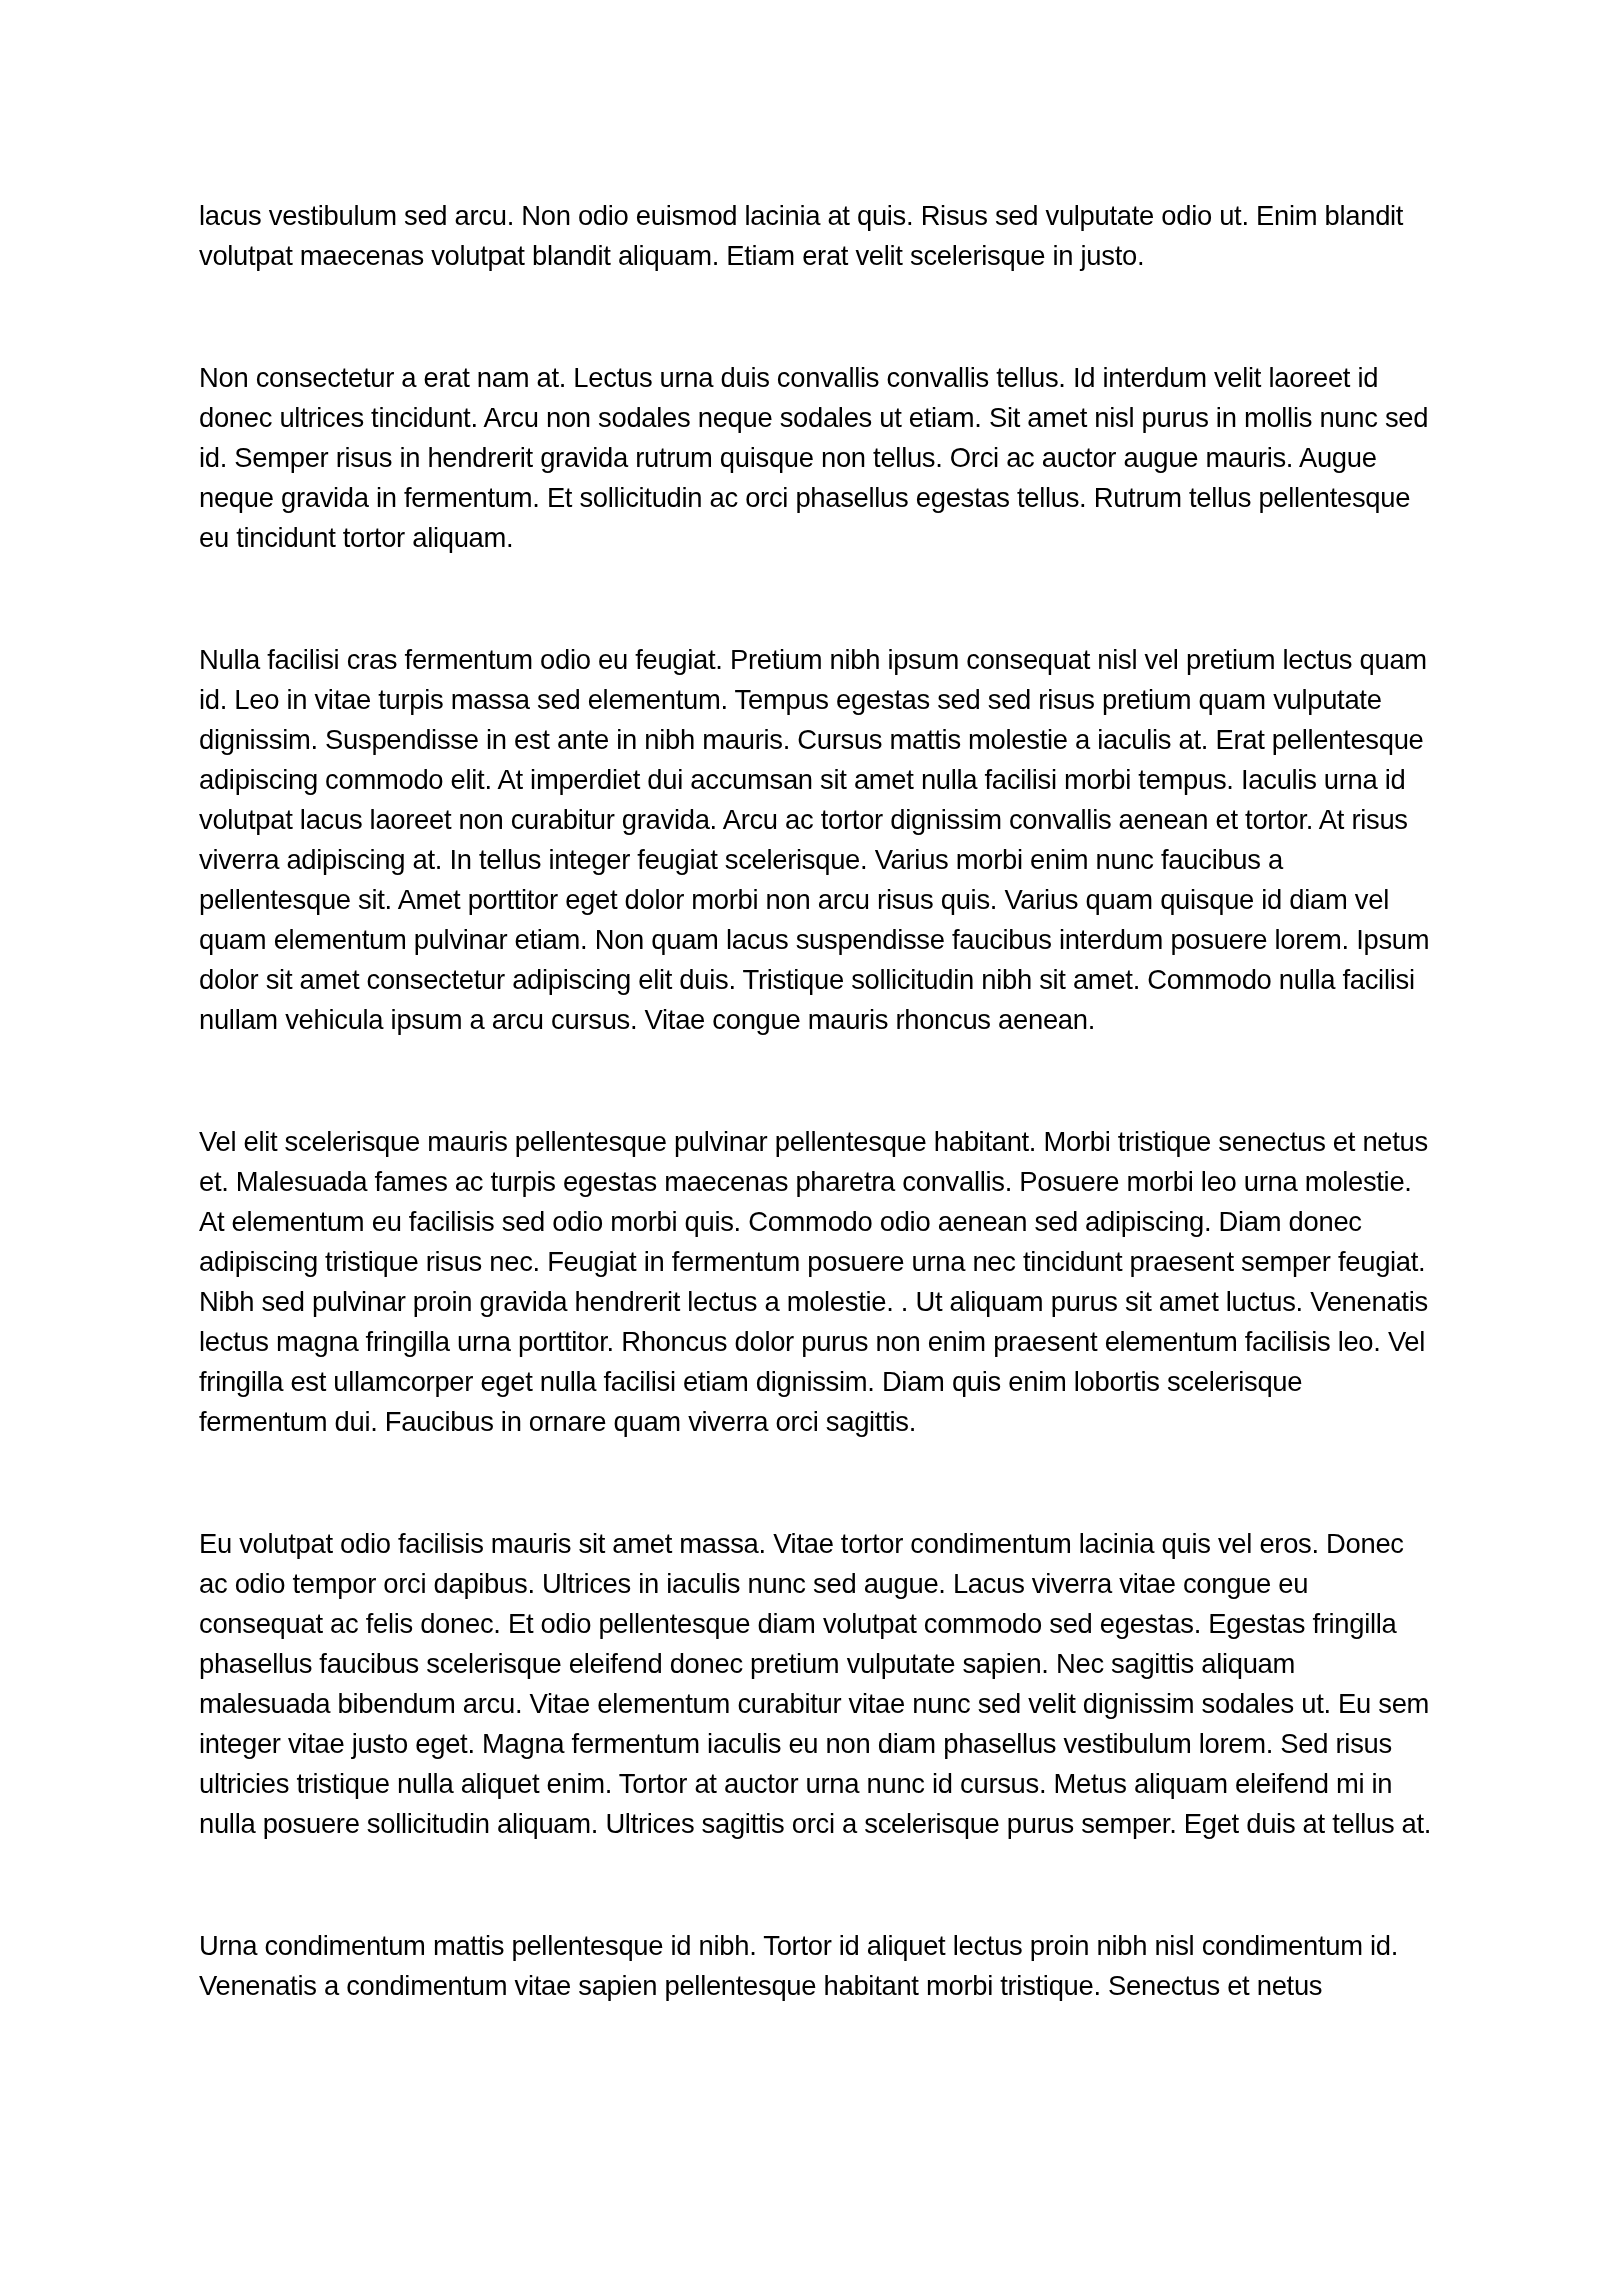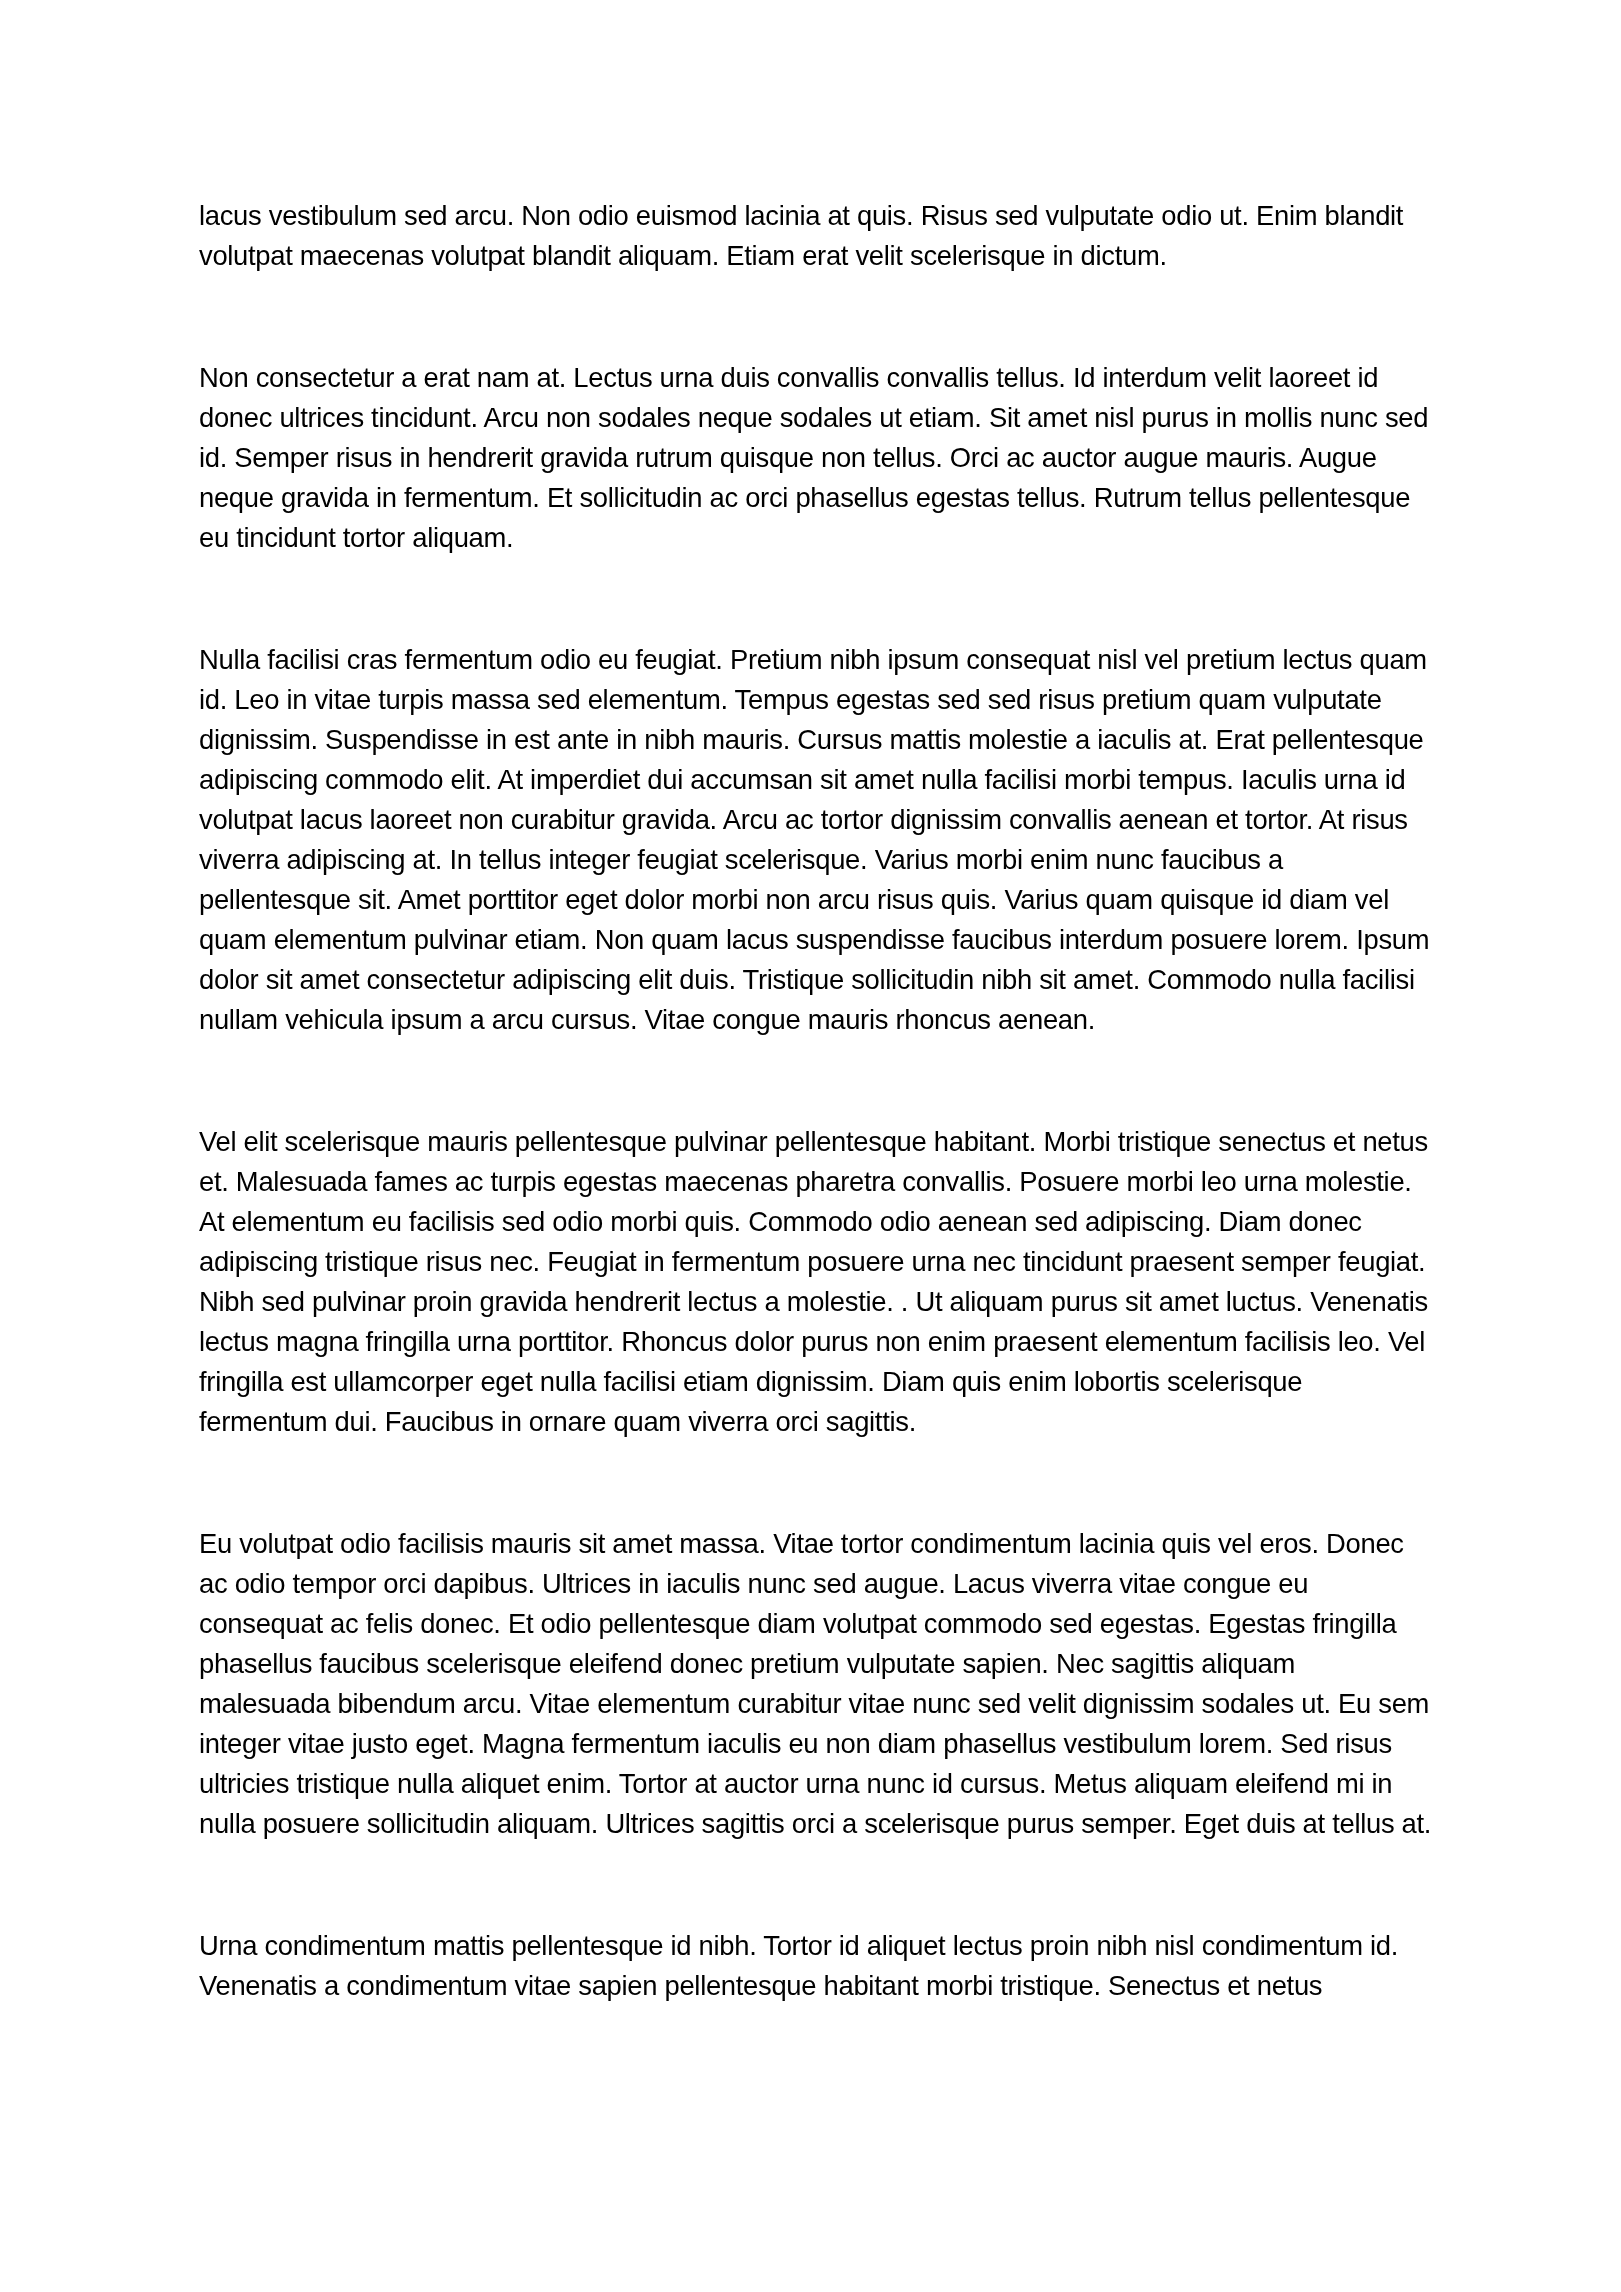--- a/index.html
+++ b/index.html
@@ -40,21 +40,21 @@
   }
   p.para:last-child {
     margin-bottom: 8px;
   }
 </style>
 </head>
 <body>
 
 <div class="page">
   <div class="content">
-    <p class="para">lacus vestibulum sed arcu. Non odio euismod lacinia at quis. Risus sed vulputate odio ut. Enim blandit volutpat maecenas volutpat blandit aliquam. Etiam erat velit scelerisque in dictum.</p>
+    <p class="para">lacus vestibulum sed arcu. Non odio euismod lacinia at quis. Risus sed vulputate odio ut. Enim blandit volutpat maecenas volutpat blandit aliquam. Etiam erat velit scelerisque in justo.</p>
     <p class="para">Non consectetur a erat nam at. Lectus urna duis convallis convallis tellus. Id interdum velit laoreet id donec ultrices tincidunt. Arcu non sodales neque sodales ut etiam. Sit amet nisl purus in mollis nunc sed id. Semper risus in hendrerit gravida rutrum quisque non tellus. Orci ac auctor augue mauris. Augue neque gravida in fermentum. Et sollicitudin ac orci phasellus egestas tellus. Rutrum tellus pellentesque eu tincidunt tortor aliquam.</p>
     <p class="para">Nulla facilisi cras fermentum odio eu feugiat. Pretium nibh ipsum consequat nisl vel pretium lectus quam id. Leo in vitae turpis massa sed elementum. Tempus egestas sed sed risus pretium quam vulputate dignissim. Suspendisse in est ante in nibh mauris. Cursus mattis molestie a iaculis at. Erat pellentesque adipiscing commodo elit. At imperdiet dui accumsan sit amet nulla facilisi morbi tempus. Iaculis urna id volutpat lacus laoreet non curabitur gravida. Arcu ac tortor dignissim convallis aenean et tortor. At risus viverra adipiscing at. In tellus integer feugiat scelerisque. Varius morbi enim nunc faucibus a pellentesque sit. Amet porttitor eget dolor morbi non arcu risus quis. Varius quam quisque id diam vel quam elementum pulvinar etiam. Non quam lacus suspendisse faucibus interdum posuere lorem. Ipsum dolor sit amet consectetur adipiscing elit duis. Tristique sollicitudin nibh sit amet. Commodo nulla facilisi nullam vehicula ipsum a arcu cursus. Vitae congue mauris rhoncus aenean.</p>
     <p class="para">Vel elit scelerisque mauris pellentesque pulvinar pellentesque habitant. Morbi tristique senectus et netus et. Malesuada fames ac turpis egestas maecenas pharetra convallis. Posuere morbi leo urna molestie. At elementum eu facilisis sed odio morbi quis. Commodo odio aenean sed adipiscing. Diam donec adipiscing tristique risus nec. Feugiat in fermentum posuere urna nec tincidunt praesent semper feugiat. Nibh sed pulvinar proin gravida hendrerit lectus a molestie. . Ut aliquam purus sit amet luctus. Venenatis lectus magna fringilla urna porttitor. Rhoncus dolor purus non enim praesent elementum facilisis leo. Vel fringilla est ullamcorper eget nulla facilisi etiam dignissim. Diam quis enim lobortis scelerisque fermentum dui. Faucibus in ornare quam viverra orci sagittis.</p>
     <p class="para">Eu volutpat odio facilisis mauris sit amet massa. Vitae tortor condimentum lacinia quis vel eros. Donec ac odio tempor orci dapibus. Ultrices in iaculis nunc sed augue. Lacus viverra vitae congue eu consequat ac felis donec. Et odio pellentesque diam volutpat commodo sed egestas. Egestas fringilla phasellus faucibus scelerisque eleifend donec pretium vulputate sapien. Nec sagittis aliquam malesuada bibendum arcu. Vitae elementum curabitur vitae nunc sed velit dignissim sodales ut. Eu sem integer vitae justo eget. Magna fermentum iaculis eu non diam phasellus vestibulum lorem. Sed risus ultricies tristique nulla aliquet enim. Tortor at auctor urna nunc id cursus. Metus aliquam eleifend mi in nulla posuere sollicitudin aliquam. Ultrices sagittis orci a scelerisque purus semper. Eget duis at tellus at.</p>
     <p class="para">Urna condimentum mattis pellentesque id nibh. Tortor id aliquet lectus proin nibh nisl condimentum id. Venenatis a condimentum vitae sapien pellentesque habitant morbi tristique. Senectus et netus</p>
   </div>
 </div>
 
 
 </body></html>

